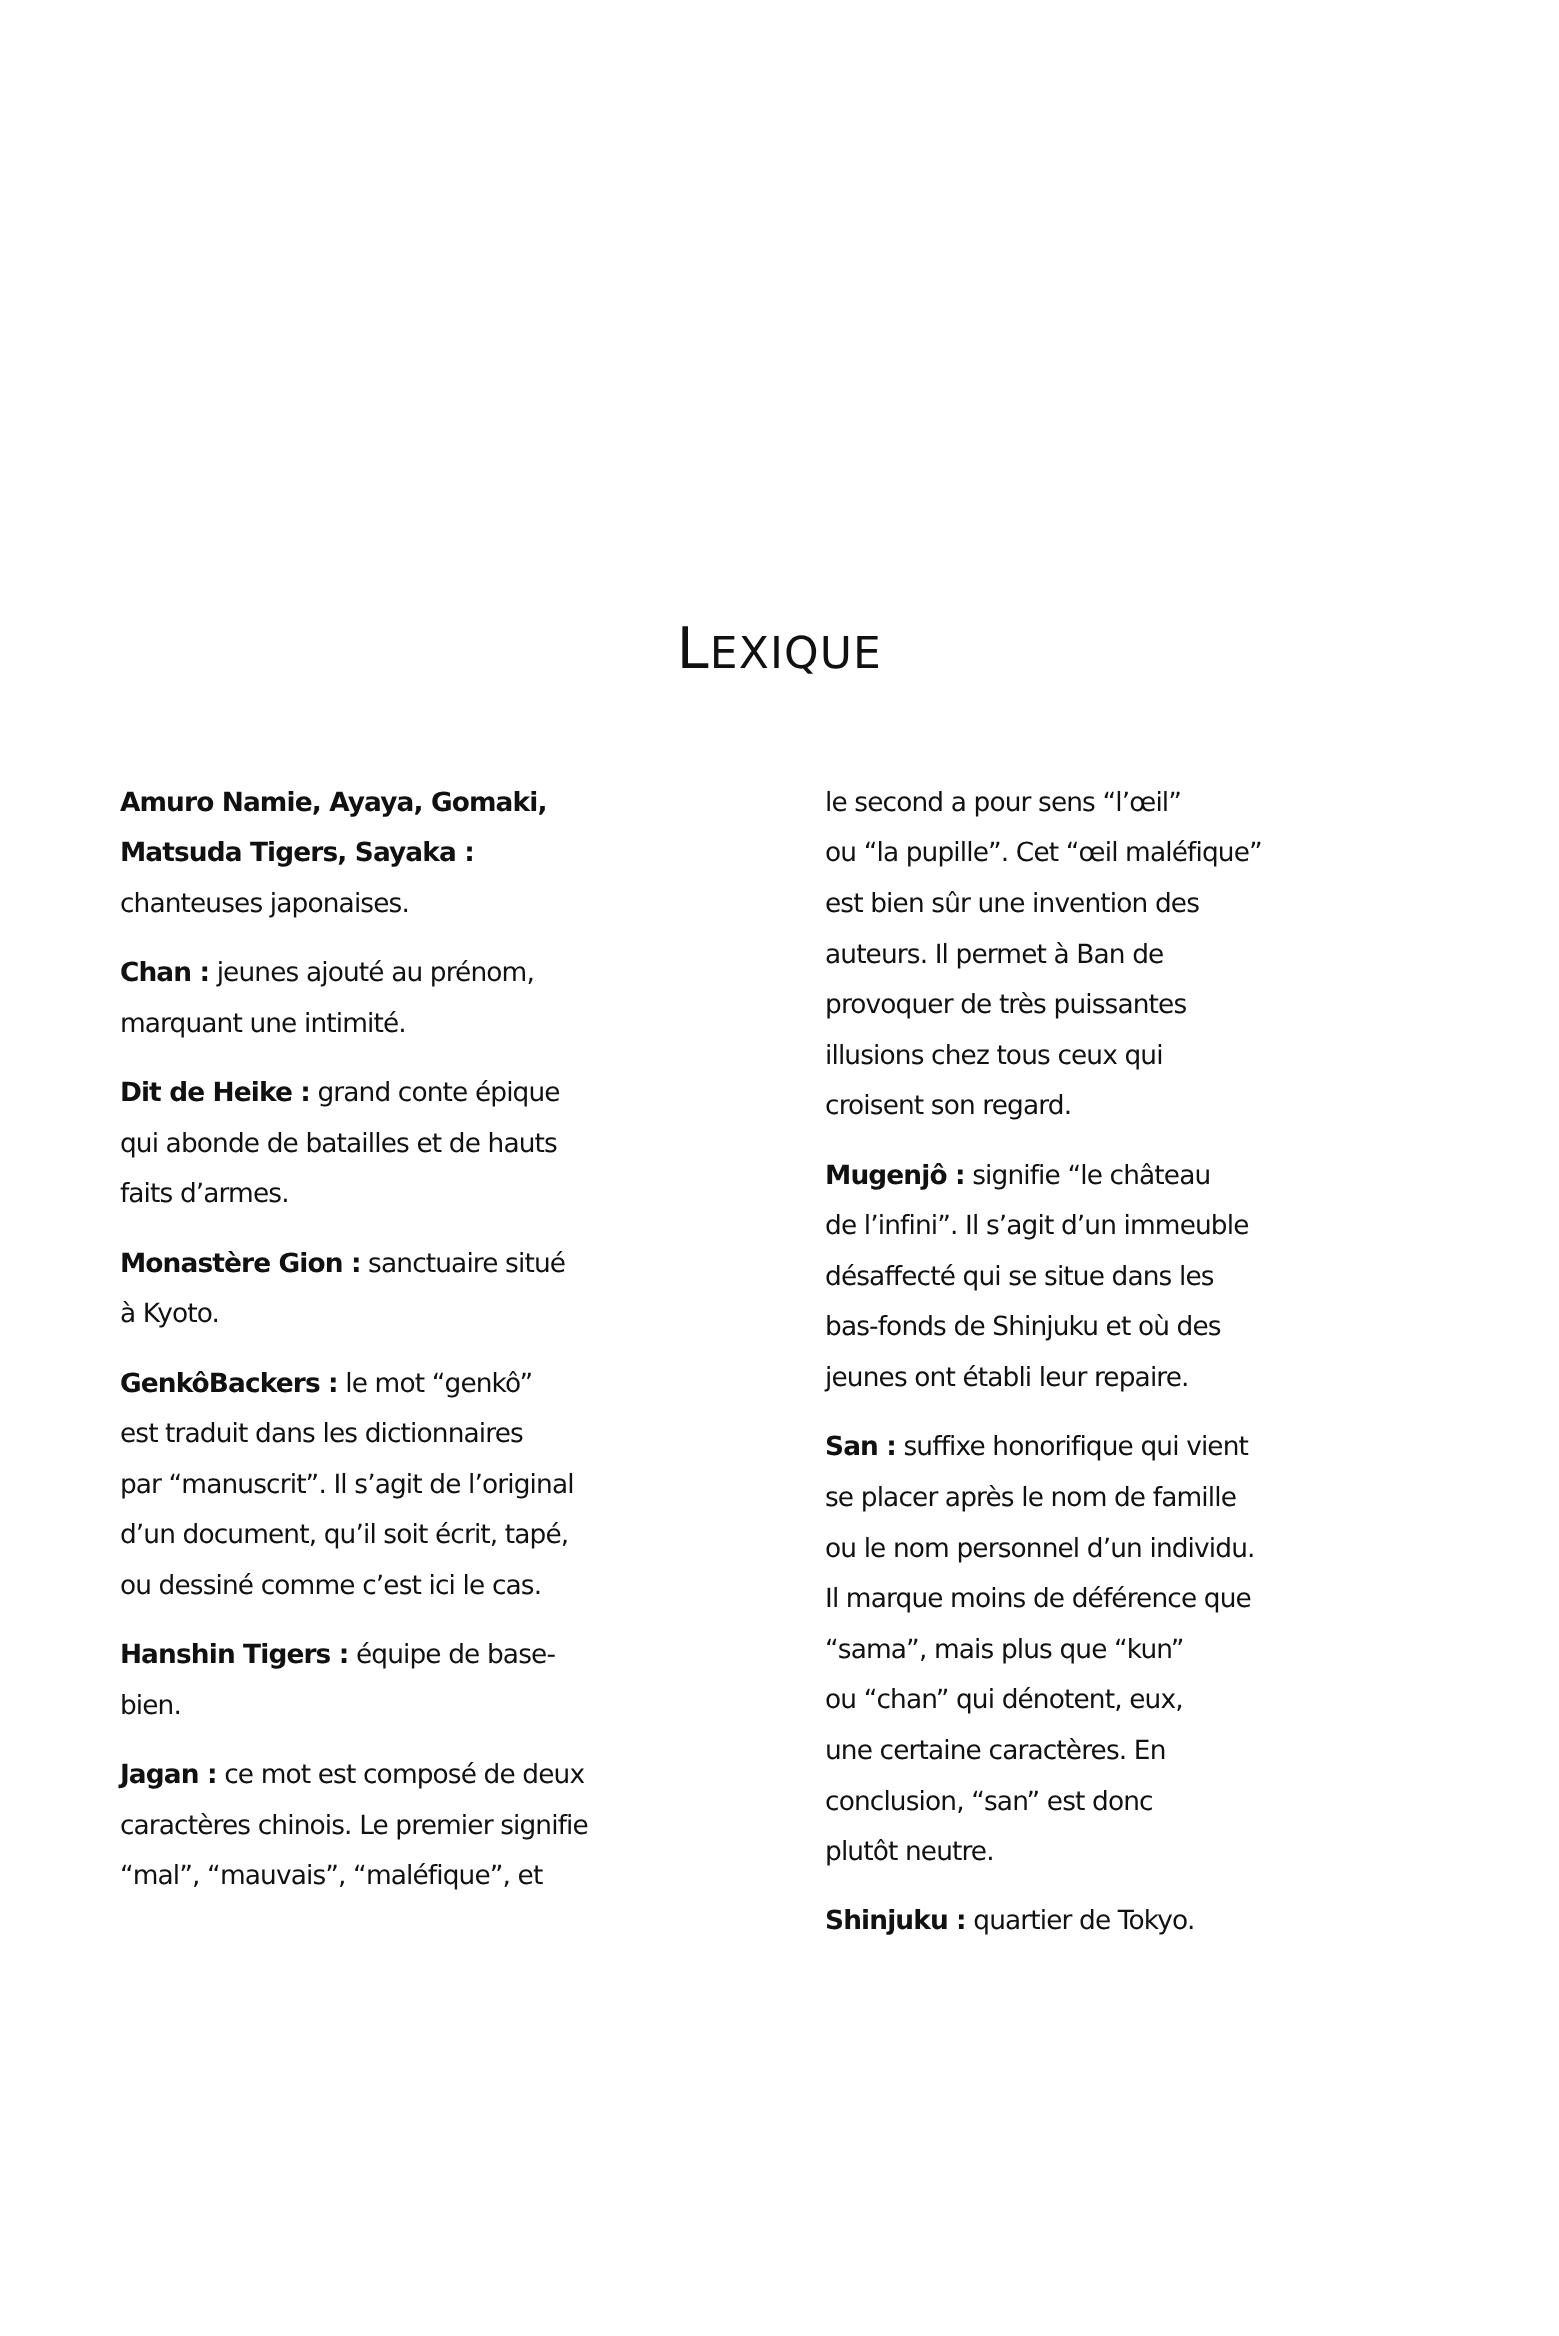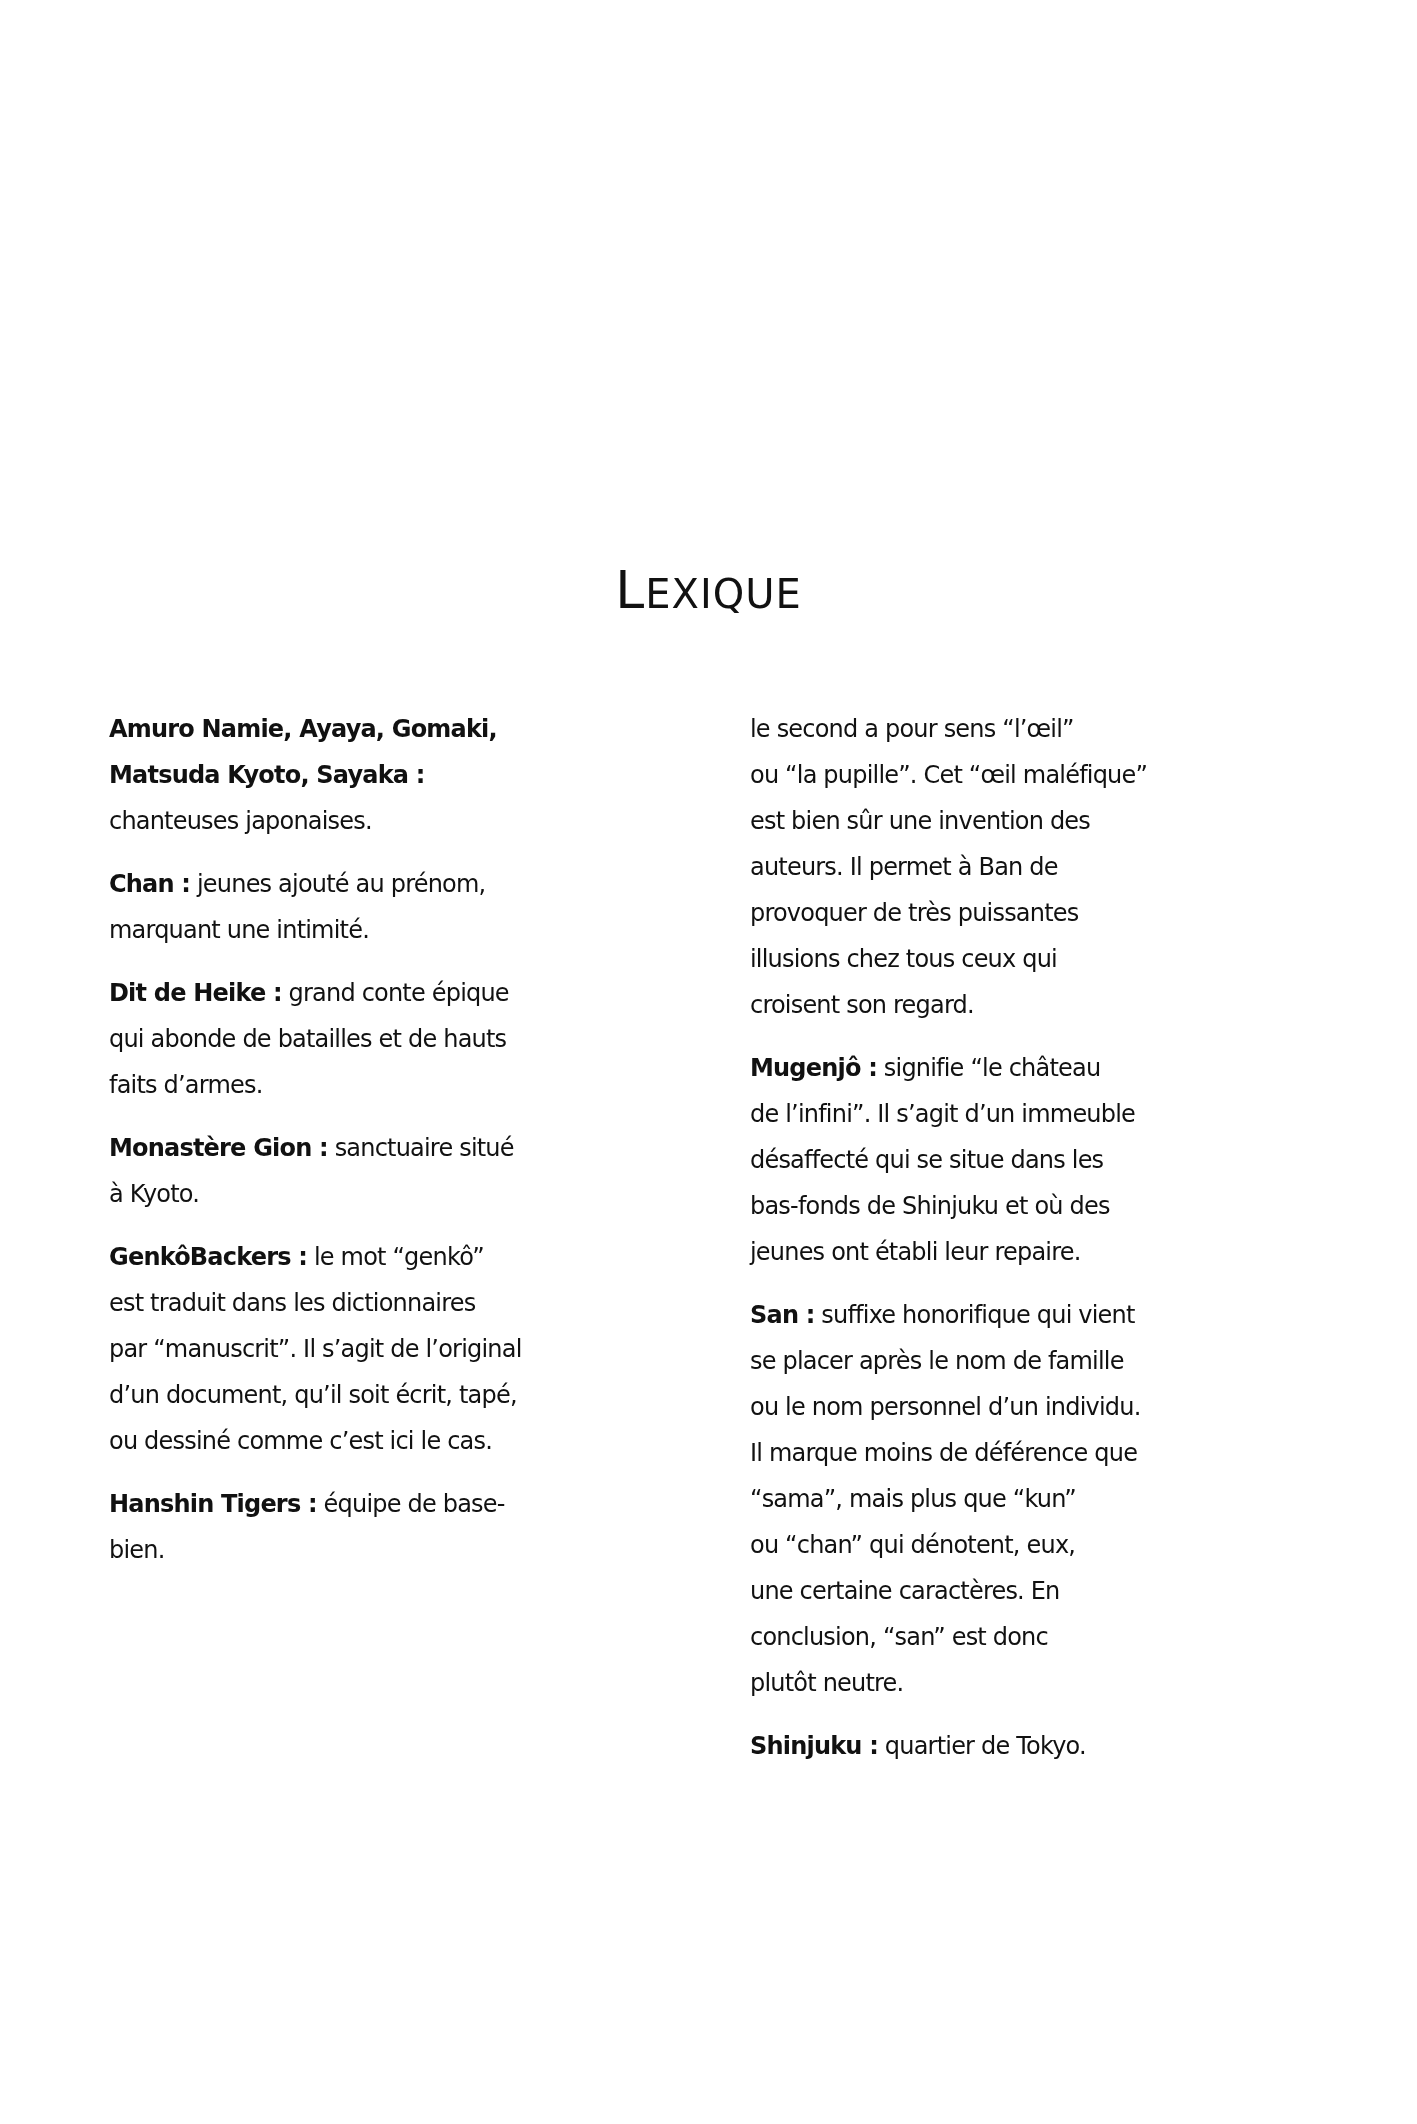--- a/index.html
+++ b/index.html
@@ -21,21 +21,21 @@
     .line { display: block; white-space: nowrap; letter-spacing: -0.8px; }
   </style>
 </head>
 <body>
 
 <div class="title"><span class="cap">L</span><span>EXIQUE</span></div>
 
 <div class="col left" id="col-left">
     <div class="entry">
       <span class="line"><span class="term">Amuro Namie, Ayaya, Gomaki,</span></span>
-      <span class="line"><span class="term">Matsuda Kyoto, Sayaka :</span></span>
+      <span class="line"><span class="term">Matsuda Tigers, Sayaka :</span></span>
       <span class="line"><span>chanteuses japonaises.</span></span>
     </div>
     <div class="entry">
       <span class="line"><span class="term">Chan :</span><span> jeunes ajouté au prénom,</span></span>
       <span class="line"><span>marquant une intimité.</span></span>
     </div>
     <div class="entry">
       <span class="line"><span class="term">Dit de Heike :</span><span> grand conte épique</span></span>
       <span class="line"><span>qui abonde de batailles et de hauts</span></span>
       <span class="line"><span>faits d’armes.</span></span>
@@ -47,20 +47,25 @@
     <div class="entry">
       <span class="line"><span class="term">GenkôBackers :</span><span> le mot “genkô”</span></span>
       <span class="line"><span>est traduit dans les dictionnaires</span></span>
       <span class="line"><span>par “manuscrit”. Il s’agit de l’original</span></span>
       <span class="line"><span>d’un document, qu’il soit écrit, tapé,</span></span>
       <span class="line"><span>ou dessiné comme c’est ici le cas.</span></span>
     </div>
     <div class="entry">
       <span class="line"><span class="term">Hanshin Tigers :</span><span> équipe de base-</span></span>
       <span class="line"><span>bien.</span></span>
+    </div>
+    <div class="entry">
+      <span class="line"><span class="term">Jagan :</span><span> ce mot est composé de deux</span></span>
+      <span class="line"><span>caractères chinois. Le premier signifie</span></span>
+      <span class="line"><span>“mal”, “mauvais”, “maléfique”, et</span></span>
     </div>
   </div>
 <div class="col right" id="col-right">
     <div class="entry">
       <span class="line"><span>le second a pour sens “l’œil”</span></span>
       <span class="line"><span>ou “la pupille”. Cet “œil maléfique”</span></span>
       <span class="line"><span>est bien sûr une invention des</span></span>
       <span class="line"><span>auteurs. Il permet à Ban de</span></span>
       <span class="line"><span>provoquer de très puissantes</span></span>
       <span class="line"><span>illusions chez tous ceux qui</span></span>

